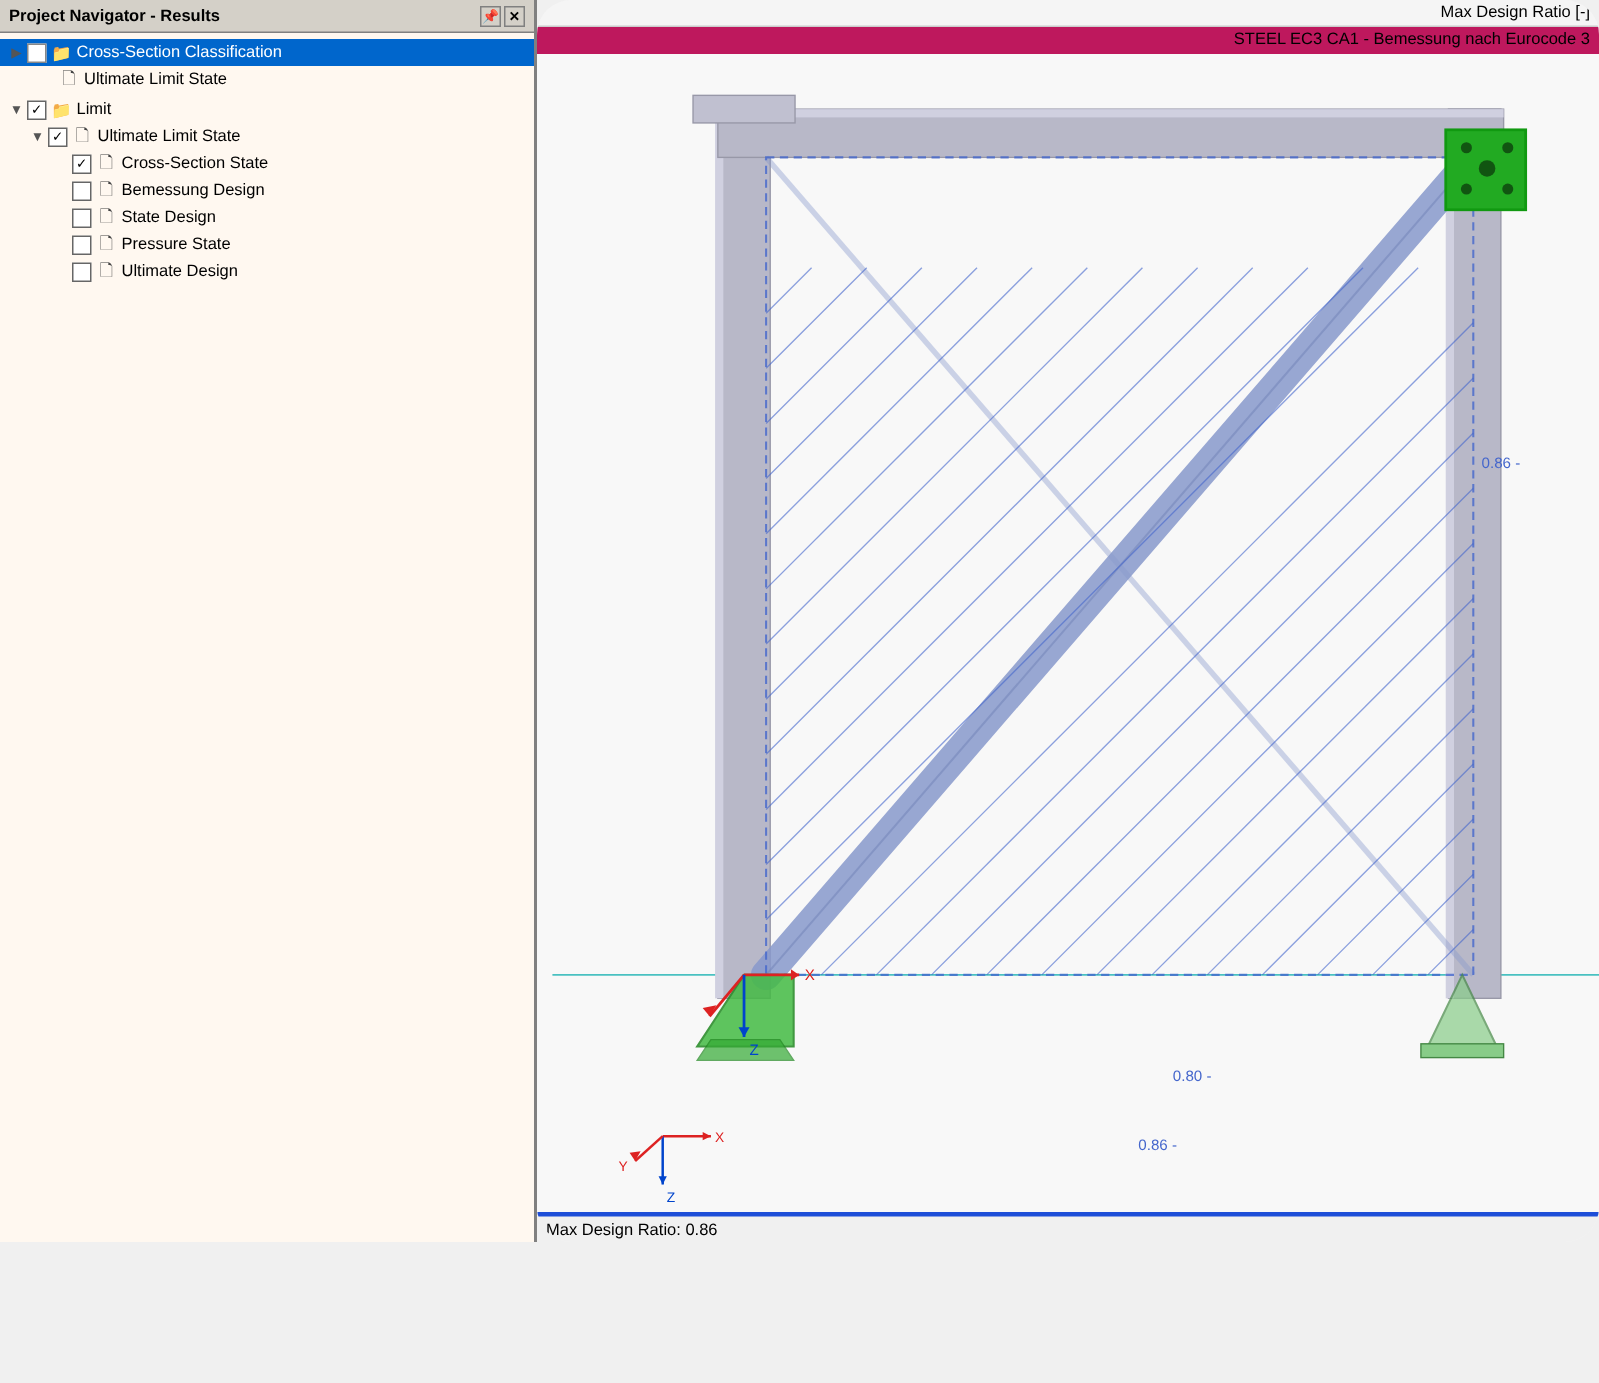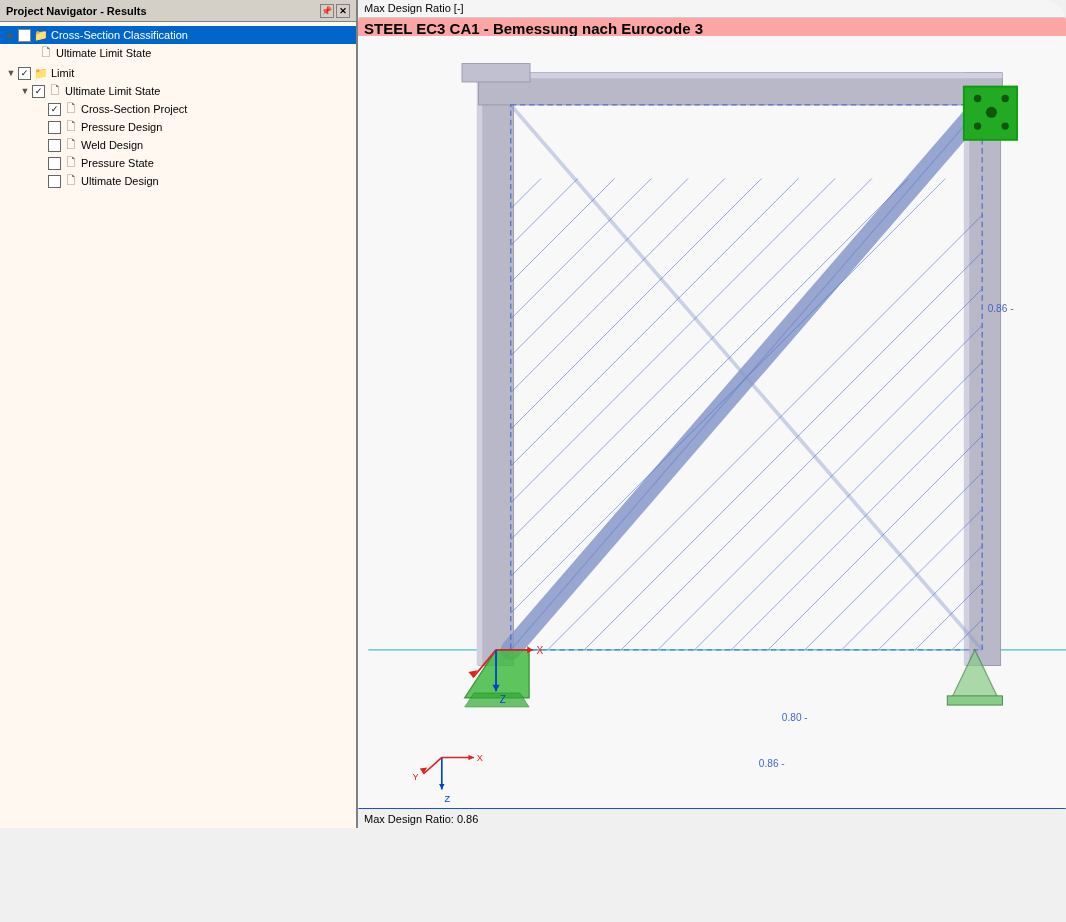--- a/index.html
+++ b/index.html
@@ -1,18 +1,18 @@
 <!DOCTYPE html>
 <html><head>
   <meta charset="utf-8">
   <style>
     * { margin: 0; padding: 0; box-sizing: border-box; }
     body { font-family: 'Segoe UI', Arial, sans-serif; font-size: 12px; background: #f0f0f0; overflow: hidden; width: 1066px; height: 922px; }
 
-    .main-container { display: flex; width: 1066px; height: 828px; flex-direction: column; }
+    .main-container { display: flex; width: 1066px; height: 828px; flex-direction: column; text-align: right; }
 
     
     .content-area { display: flex; flex: 1; overflow: hidden; }
 
     
     .left-panel {
       width: 358px;
       background: #fff8f0;
       border-right: 2px solid #808080;
       display: flex;
@@ -64,37 +64,36 @@
       background: #f5f5f5;
       border-bottom: 1px solid #ccc;
       padding: 2px 6px;
       font-size: 11px;
       color: #000;
       height: 18px;
     }
 
     .view-subtitle {
       padding: 2px 6px;
-      font-size: 15px;
+      font-size: 11px;
       color: #000;
-      background: #fca5a5;
+      background: #be185d;
       height: 18px;
-      font-weight: bold;
     }
 
     .canvas-area {
       flex: 1;
       position: relative;
       background: #f8f8f8;
       overflow: hidden;
     }
 
     .status-bar {
       background: #f0f0f0;
-      border-top: 1px solid #1d4ed8;
+      border-top: 3px solid #1d4ed8;
       padding: 2px 6px;
       font-size: 11px;
       height: 20px;
       display: flex;
       align-items: center;
     }
 
     
     .structure-svg {
       position: absolute;
@@ -144,35 +143,35 @@
           <span class="tree-expander" style="color:#555;">▼</span>
           <span class="tree-checkbox checked"></span>
           <span class="tree-icon" style="font-size:11px; color:#444;">🗋</span>
           <span class="tree-label">Ultimate Limit State</span>
         </div>
 
         <div class="tree-item" style="padding-left: 34px;">
           <span class="tree-expander" style="visibility:hidden;">▶</span>
           <span class="tree-checkbox checked"></span>
           <span class="tree-icon" style="font-size:11px; color:#444;">🗋</span>
-          <span class="tree-label">Cross-Section Project</span>
+          <span class="tree-label">Cross-Section State</span>
         </div>
 
         <div class="tree-item" style="padding-left: 34px;">
           <span class="tree-expander" style="visibility:hidden;">▶</span>
           <span class="tree-checkbox"></span>
           <span class="tree-icon" style="font-size:11px; color:#444;">🗋</span>
-          <span class="tree-label">Pressure Design</span>
+          <span class="tree-label">Bemessung Design</span>
         </div>
 
         <div class="tree-item" style="padding-left: 34px;">
           <span class="tree-expander" style="visibility:hidden;">▶</span>
           <span class="tree-checkbox"></span>
           <span class="tree-icon" style="font-size:11px; color:#444;">🗋</span>
-          <span class="tree-label">Weld Design</span>
+          <span class="tree-label">State Design</span>
         </div>
 
         <div class="tree-item" style="padding-left: 34px;">
           <span class="tree-expander" style="visibility:hidden;">▶</span>
           <span class="tree-checkbox"></span>
           <span class="tree-icon" style="font-size:11px; color:#444;">🗋</span>
           <span class="tree-label">Pressure State</span>
         </div>
 
         <div class="tree-item" style="padding-left: 34px;">

